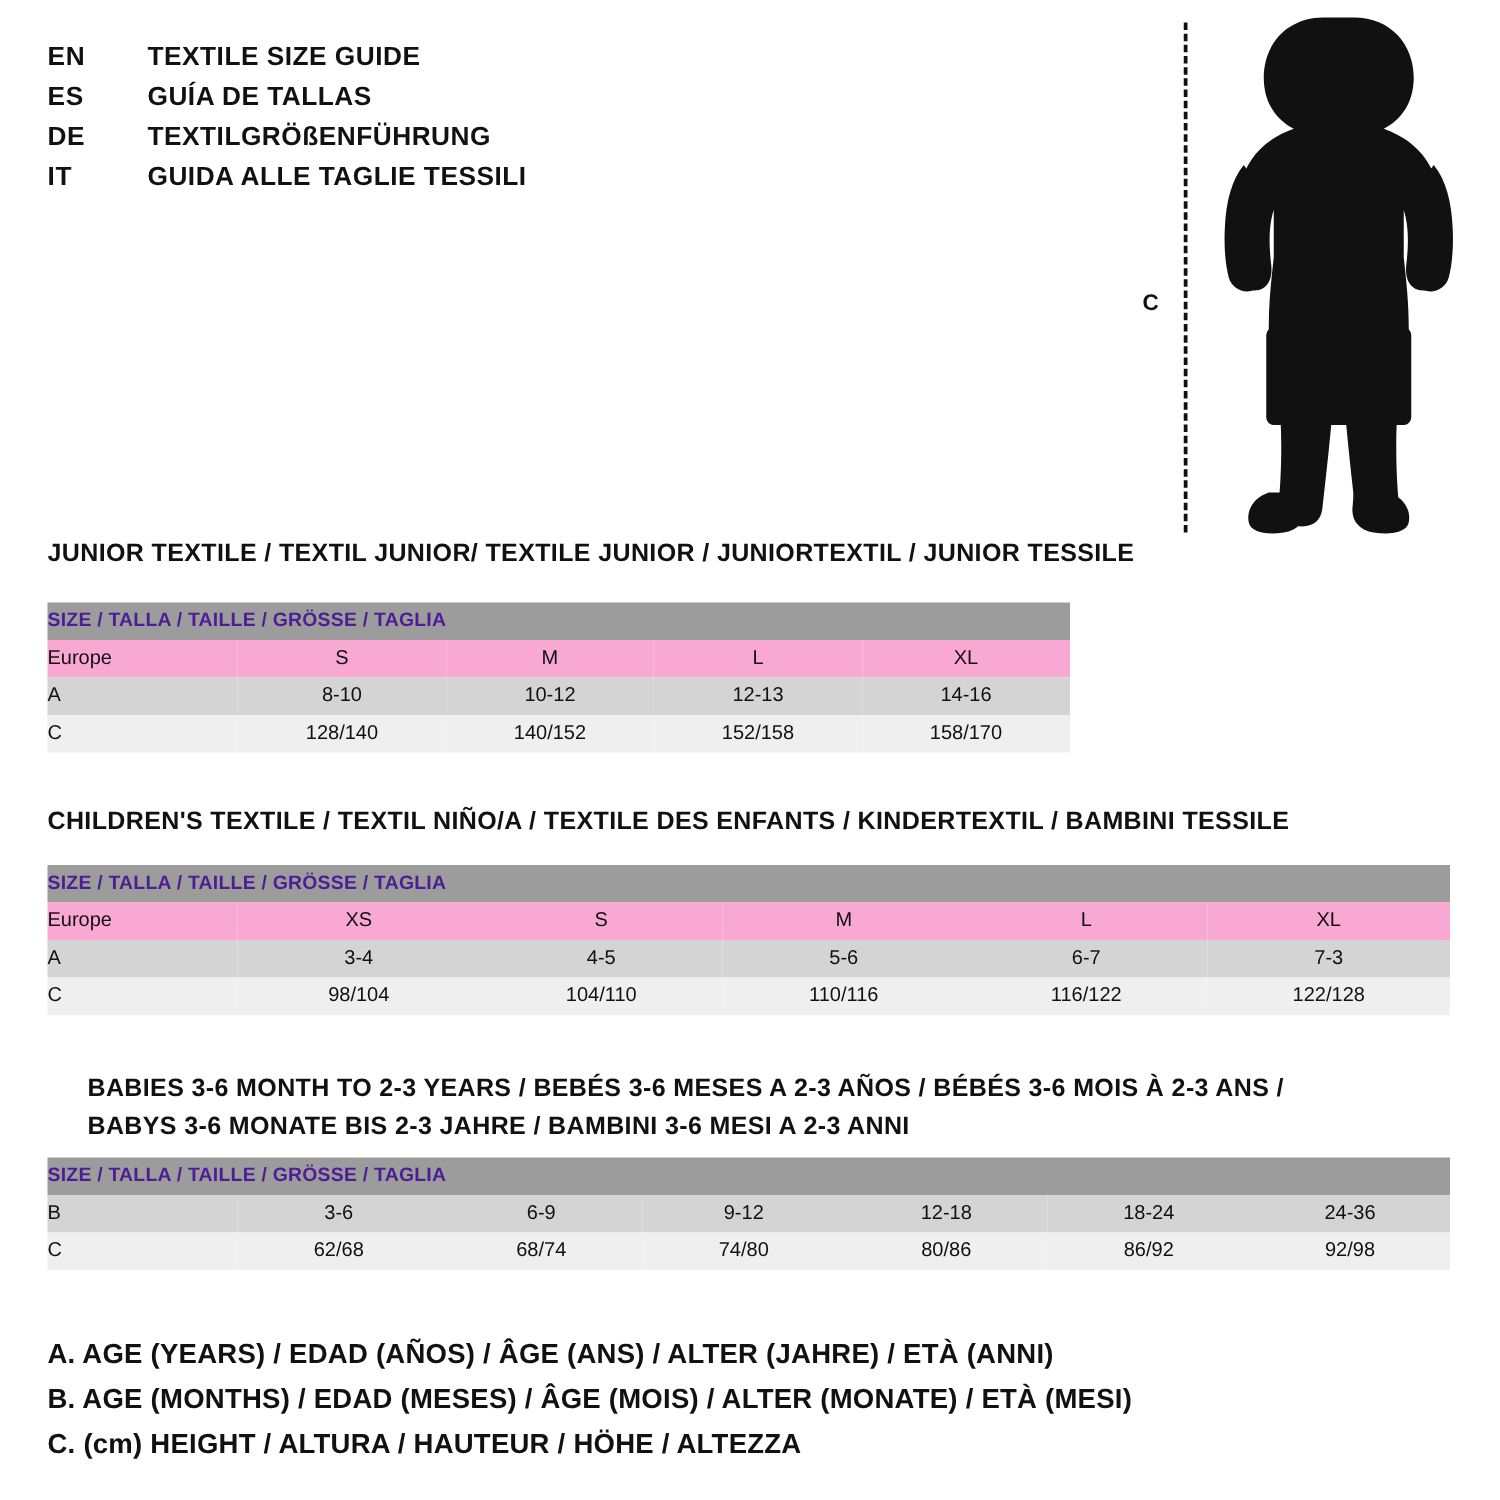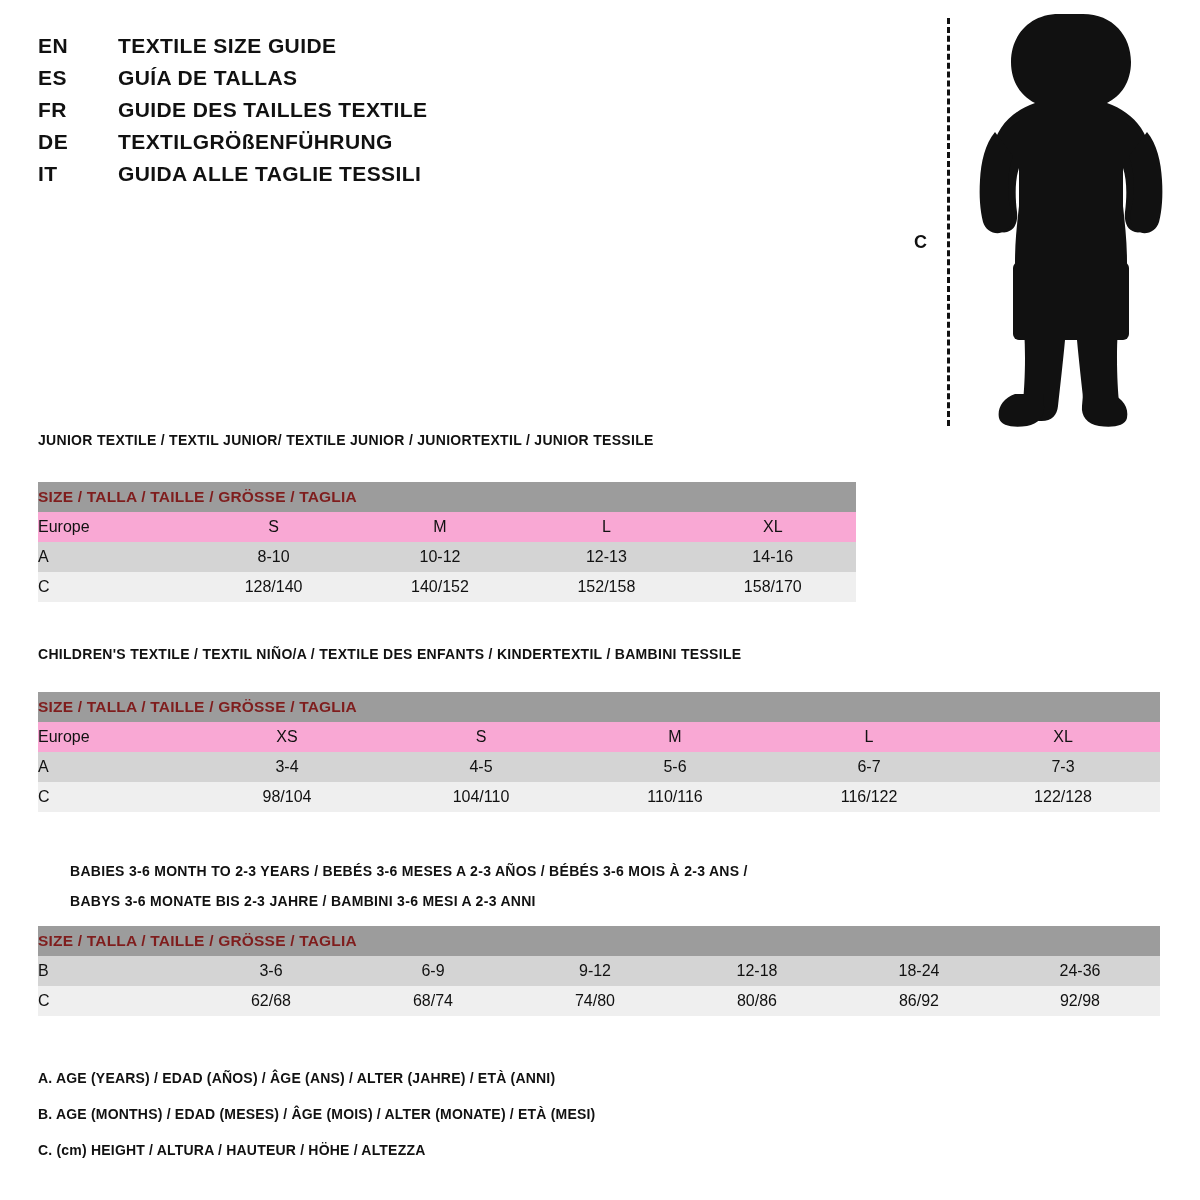--- a/index.html
+++ b/index.html
@@ -72,21 +72,21 @@
     left: 55px;
     top: 0;
     width: 215px;
     height: 420px;
   }
 
   
   .section-title {
     position: absolute;
     left: 38px;
-    font-size: 14px;
+    font-size: 20px;
     font-weight: bold;
     letter-spacing: 0.3px;
     color: #111;
     white-space: nowrap;
   }
   .section-title.two-line {
     line-height: 30px;
     white-space: normal;
     width: 1000px;
     margin-left: 32px;
@@ -99,21 +99,21 @@
     font-size: 16px;
     color: #111;
   }
   table.size-table td {
     padding: 0;
     height: 30px;
     vertical-align: middle;
   }
   .hdr-band td {
     background: #9c9c9c;
-    color: #7f1d1d;
+    color: #4c1d95;
     font-weight: bold;
     font-size: 15.5px;
     letter-spacing: 0.2px;
     padding-left: 8px;
     height: 28px;
   }
   .row-label {
     padding-left: 8px;
     text-align: left;
     font-size: 16px;
@@ -128,42 +128,38 @@
     background: #f9a8d4;
   }
   .cell-center {
     text-align: center;
   }
 
   
   .legend {
     position: absolute;
     left: 38px;
-    font-size: 14px;
+    font-size: 22px;
     font-weight: bold;
     letter-spacing: 0.2px;
     color: #111;
     white-space: nowrap;
   }
 </style>
 </head>
 <body>
 
 <div class="lang-block">
   <div class="lang-row">
     <span class="lang-code">EN</span>
     <span class="lang-text">TEXTILE SIZE GUIDE</span>
   </div>
   <div class="lang-row">
     <span class="lang-code">ES</span>
     <span class="lang-text">GUÍA DE TALLAS</span>
-  </div>
-  <div class="lang-row">
-    <span class="lang-code">FR</span>
-    <span class="lang-text">GUIDE DES TAILLES TEXTILE</span>
   </div>
   <div class="lang-row">
     <span class="lang-code">DE</span>
     <span class="lang-text">TEXTILGRÖßENFÜHRUNG</span>
   </div>
   <div class="lang-row">
     <span class="lang-code">IT</span>
     <span class="lang-text">GUIDA ALLE TAGLIE TESSILI</span>
   </div>
 </div>

